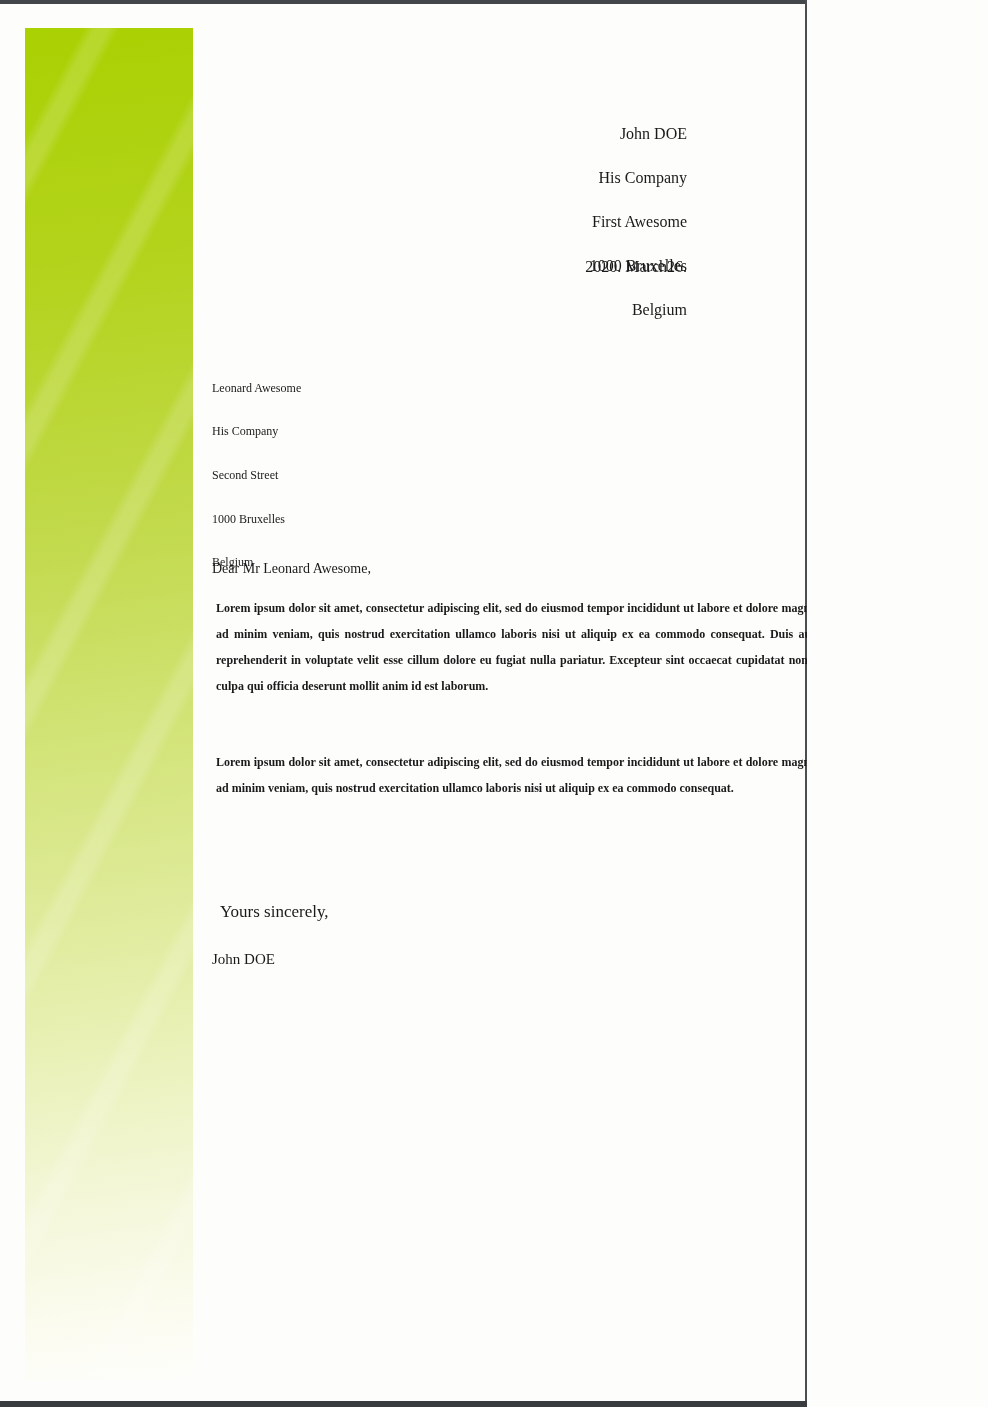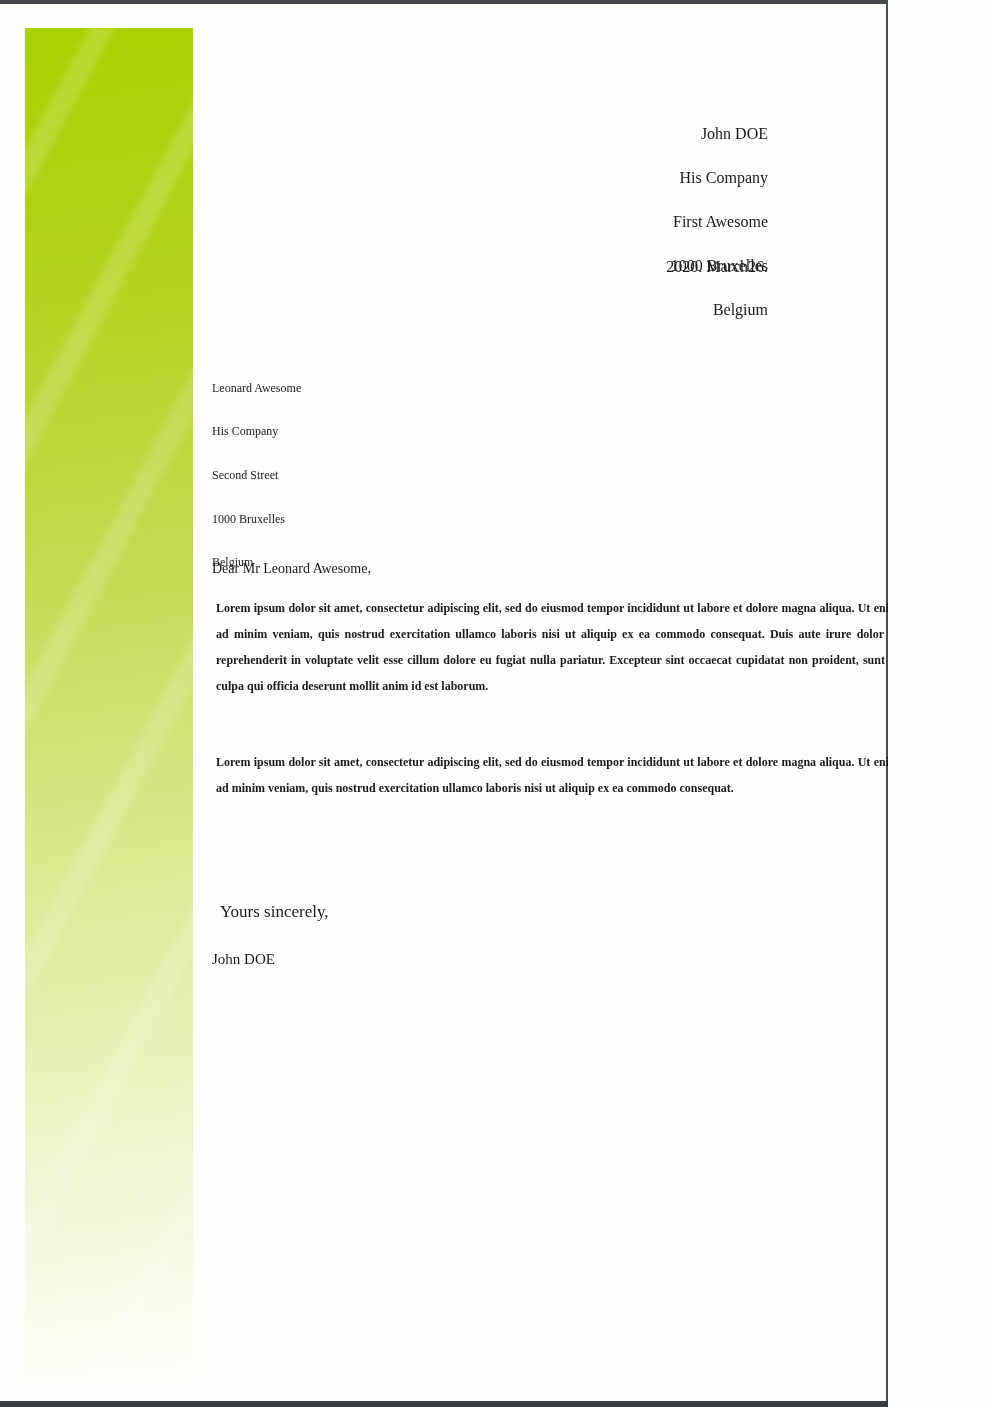--- a/index.html
+++ b/index.html
@@ -2,21 +2,21 @@
 <html><head>
 <meta charset="utf-8">
 <style>
   html, body {
     margin: 0;
     padding: 0;
     background: #fdfefb;
   }
   .page {
     position: relative;
-    width: 888px;
+    width: 807px;
     height: 1407px;
     background: #fdfefb;
     overflow: hidden;
     font-family: "Liberation Serif", "DejaVu Serif", serif;
     color: #1a1a1a;
   }
   
   .frame-top {
     position: absolute; top: 0; left: 0; right: 0; height: 4px;
     background: #43474a;

